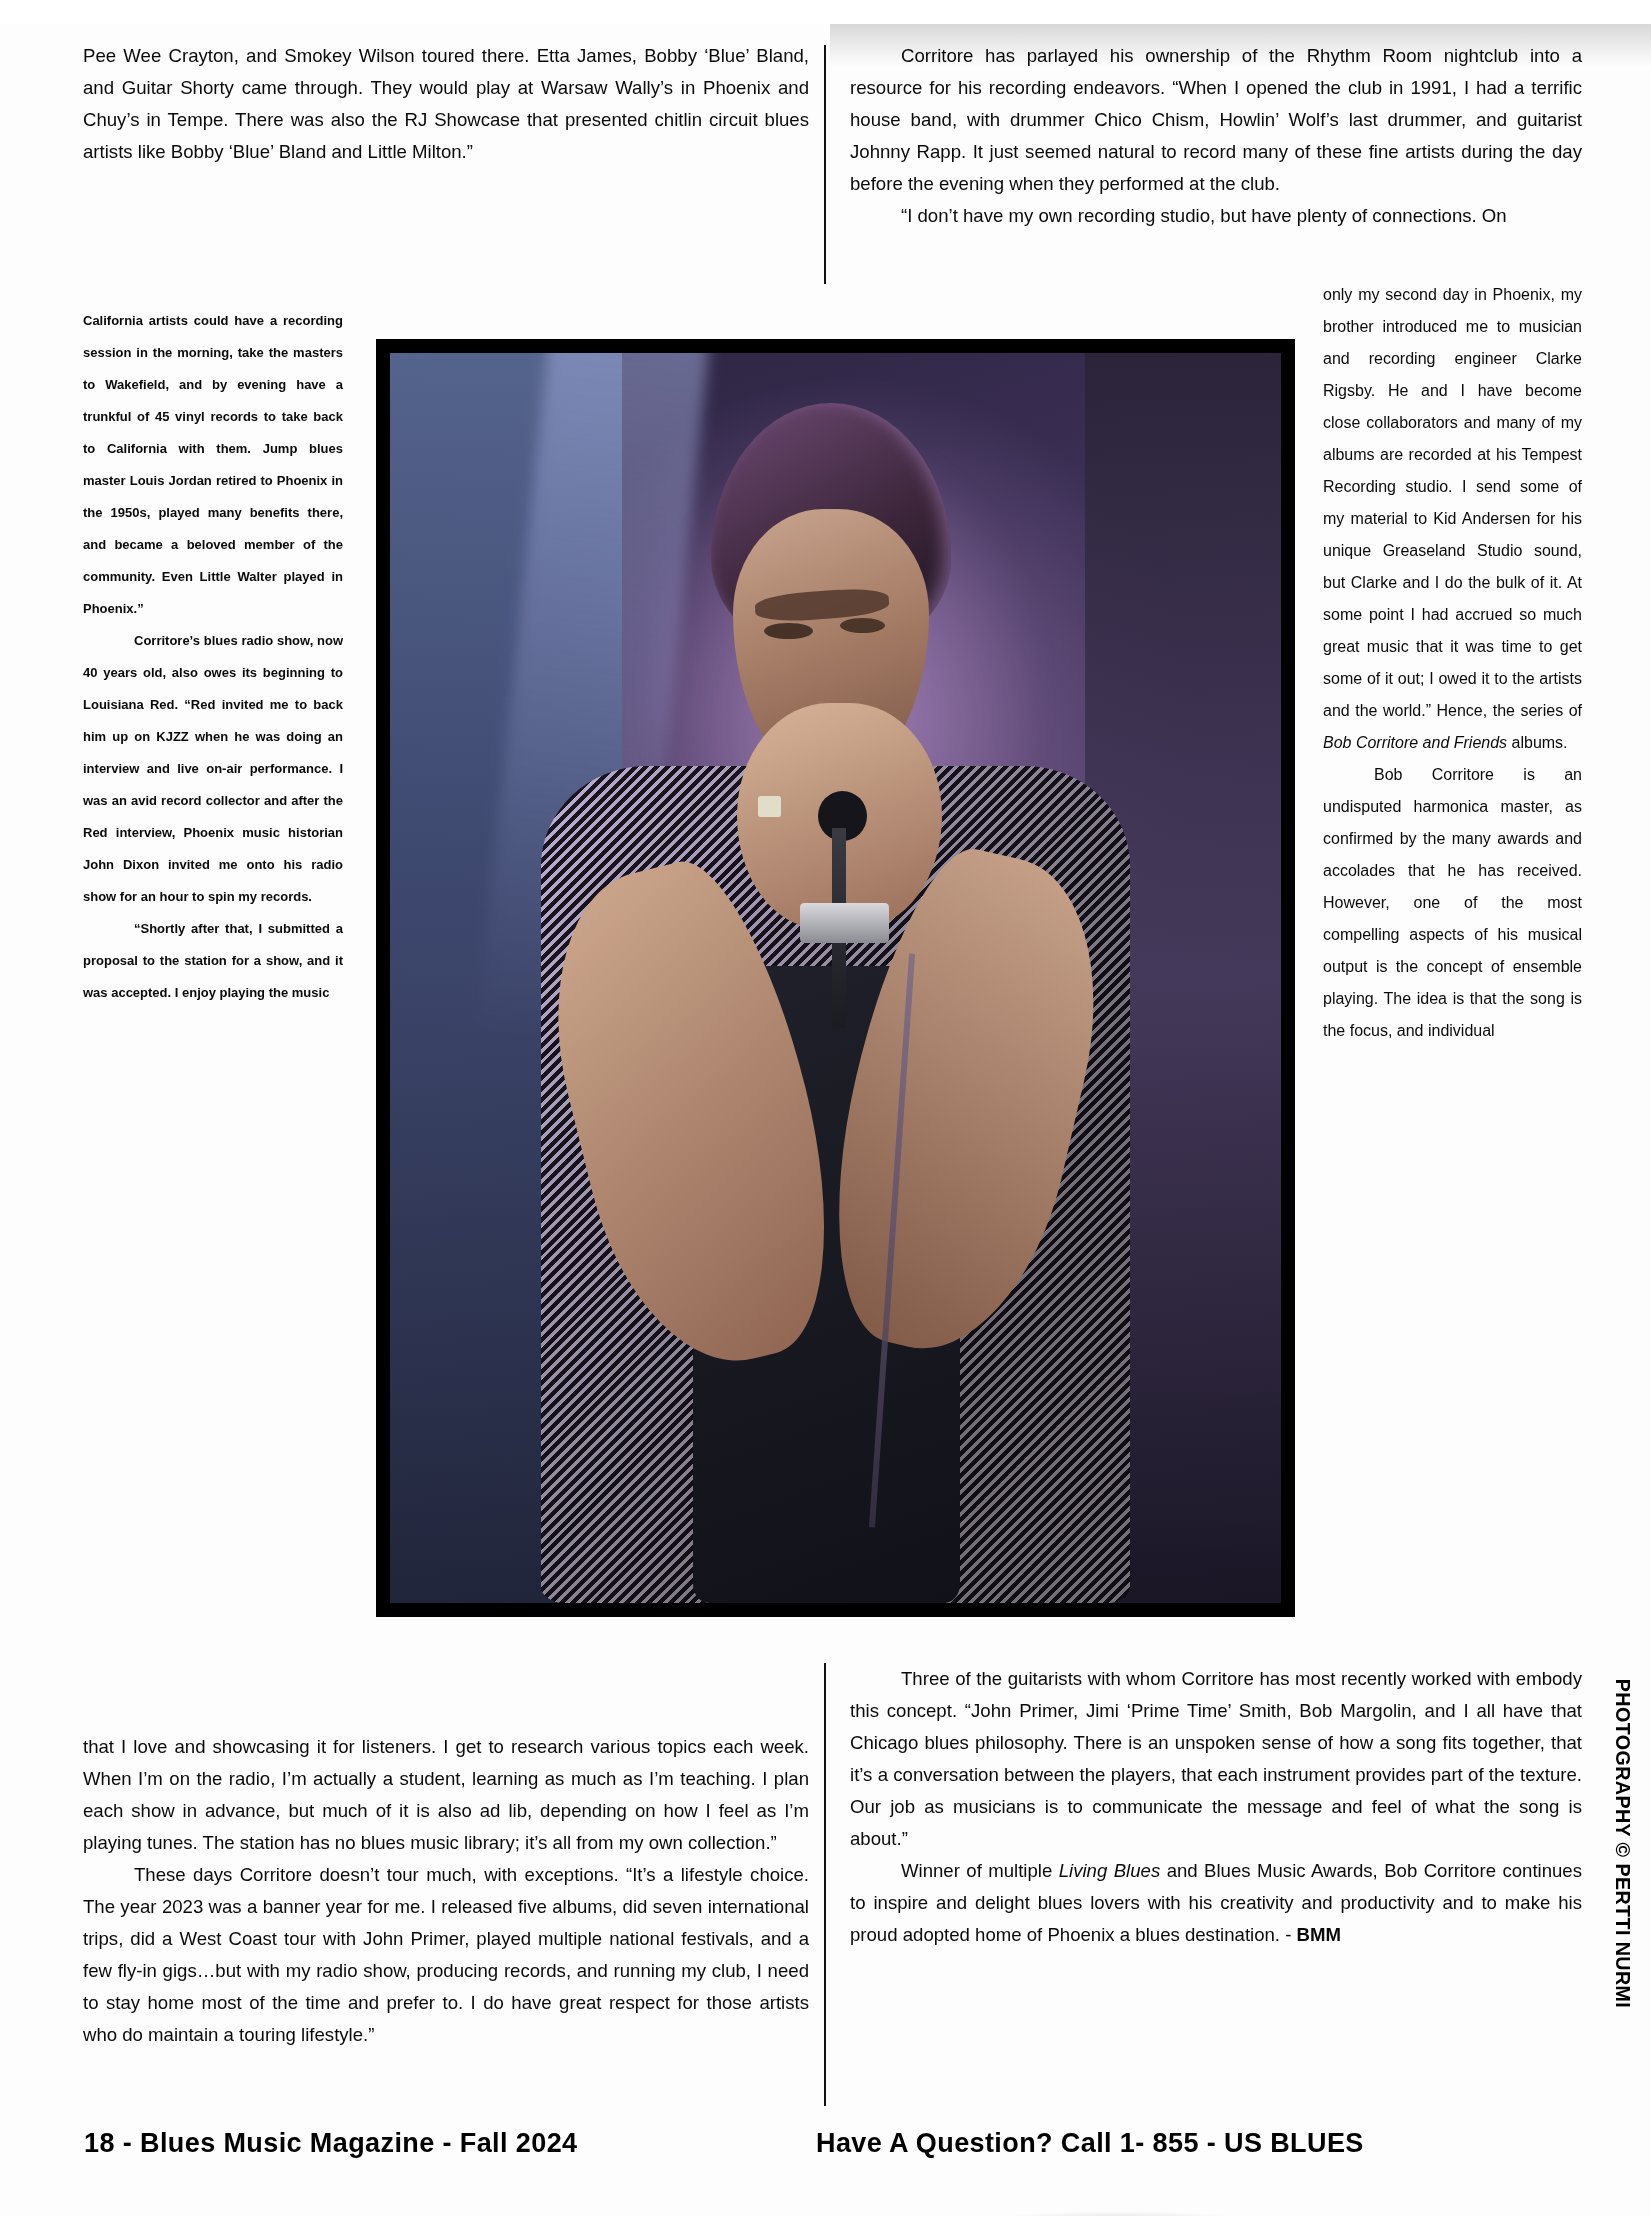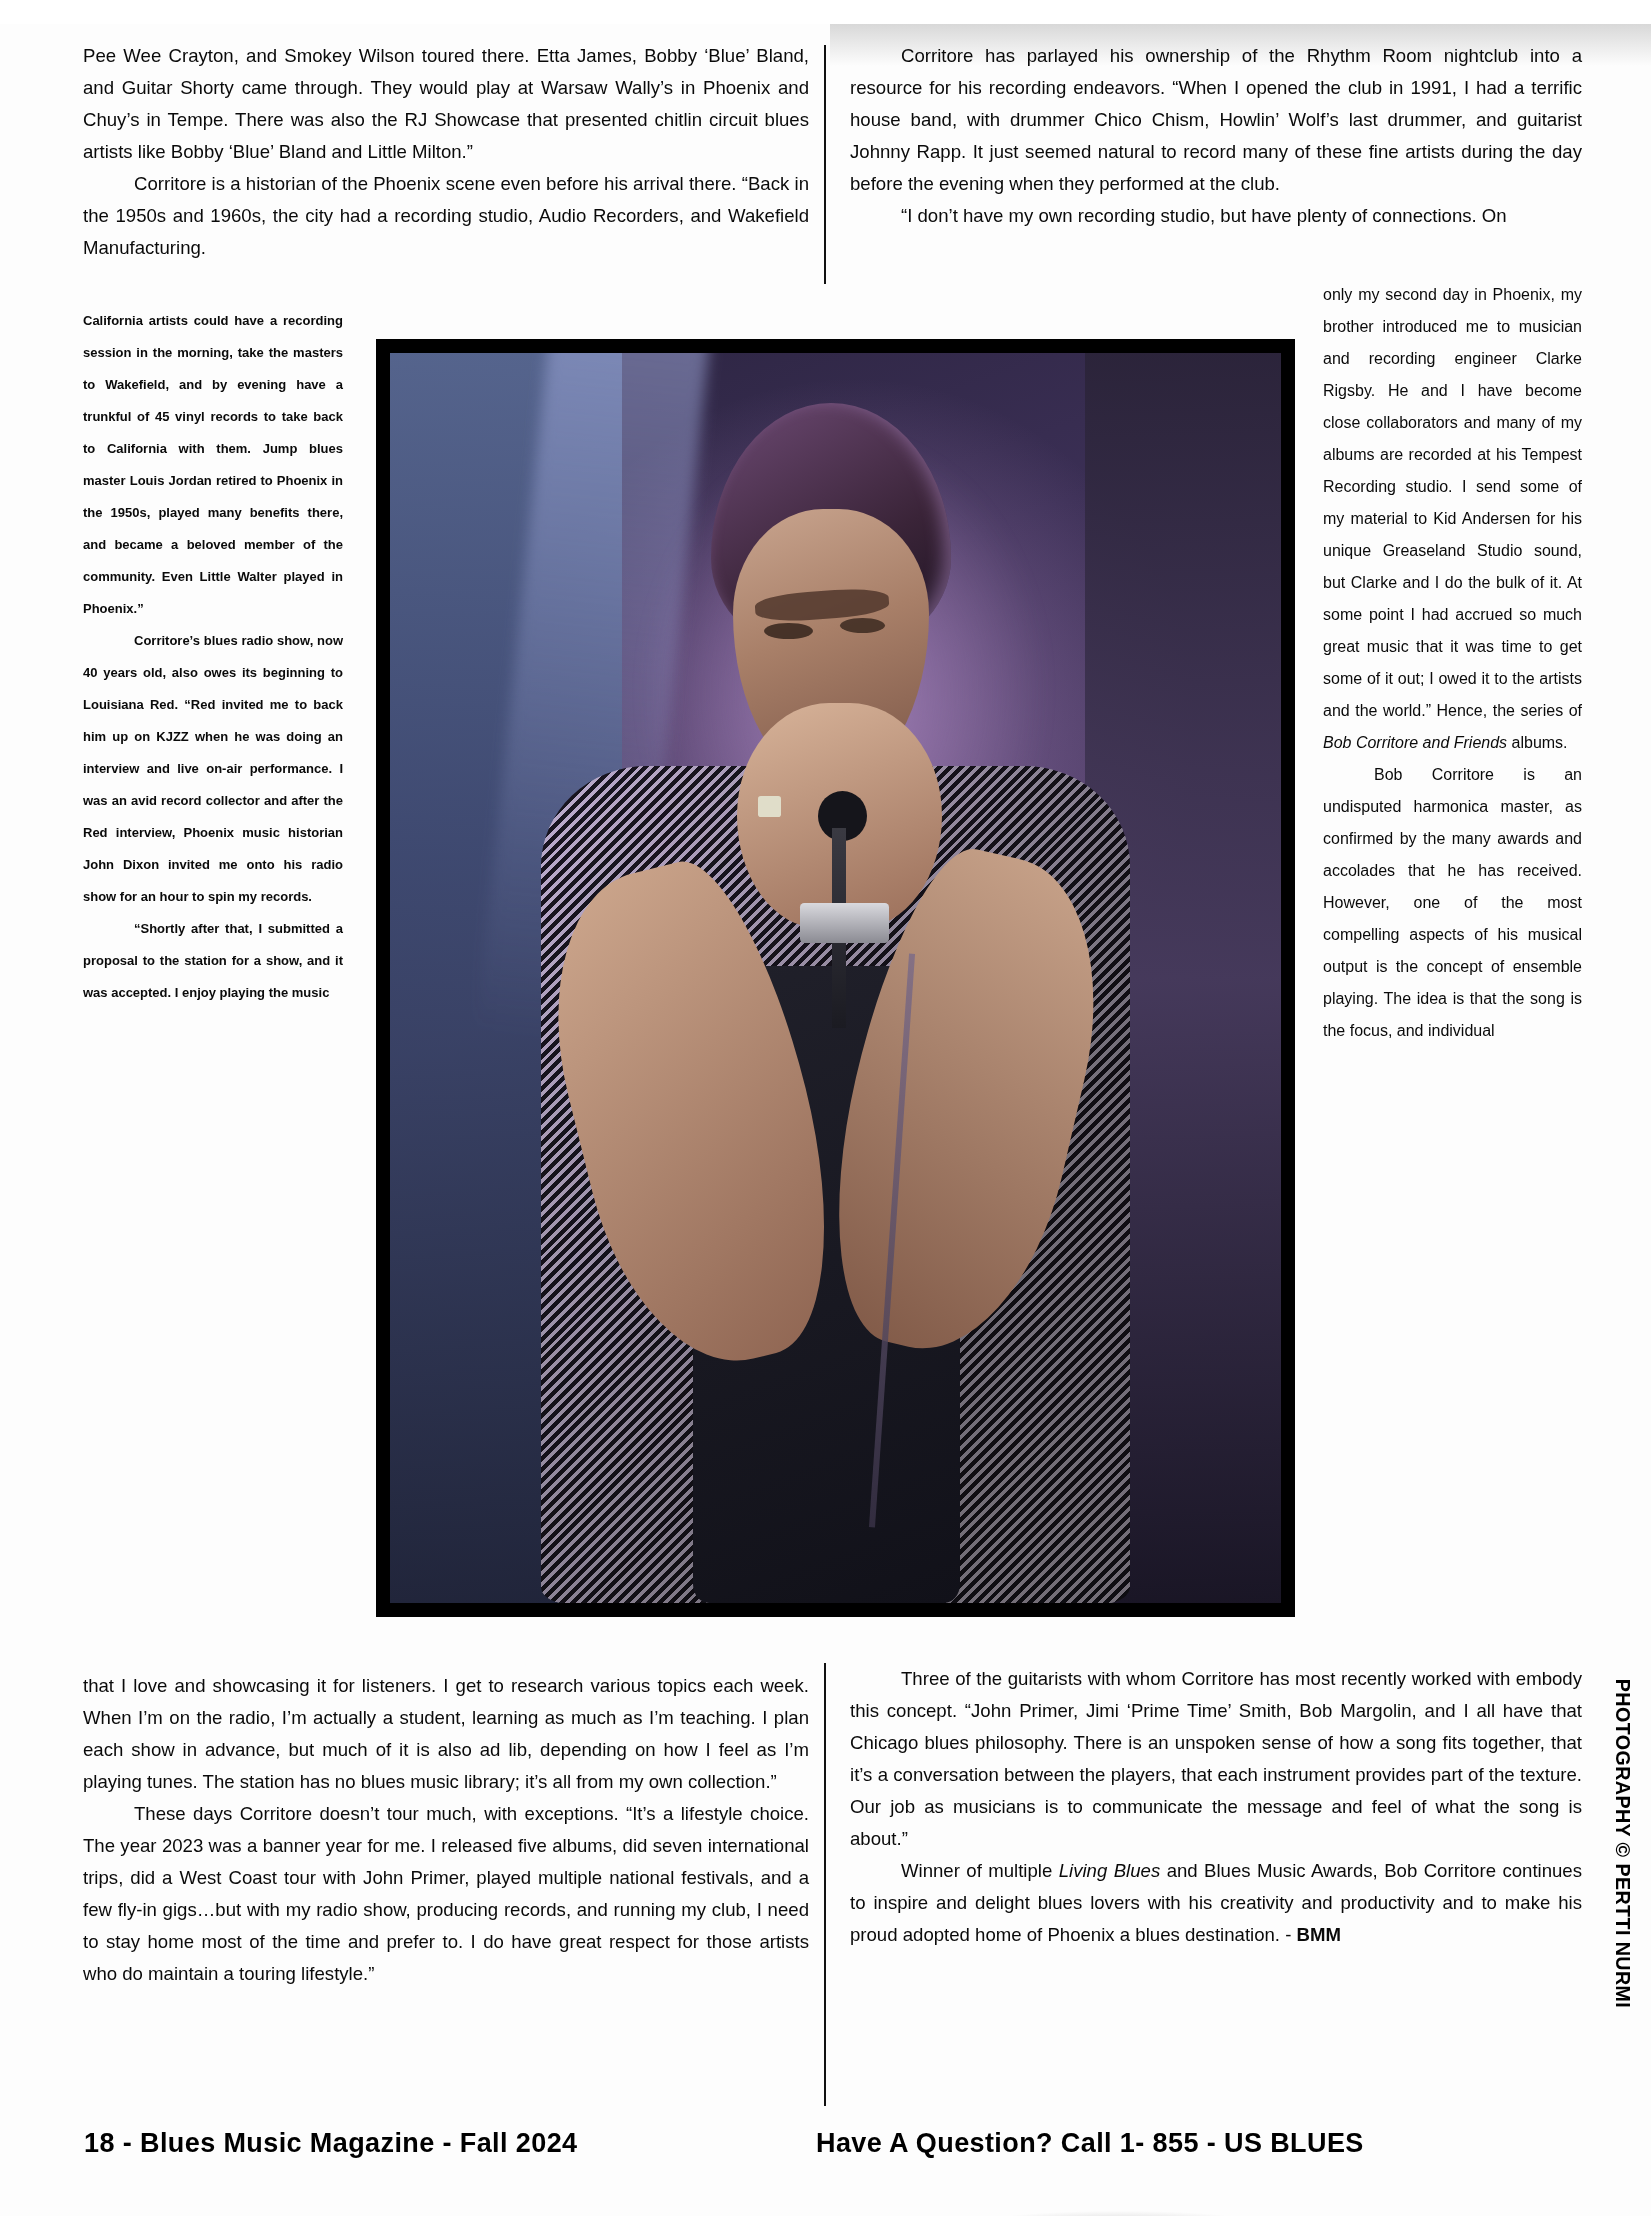--- a/index.html
+++ b/index.html
@@ -246,21 +246,21 @@
     text-align: center;
     font-size: 19.7px;
     font-weight: bold;
     letter-spacing: 0.4px;
   }
 
   
   .bl-col {
     position: absolute;
     left: 83px;
-    top: 1646px;
+    top: 1707px;
     width: 726px;
   }
   .br-col {
     position: absolute;
     left: 850px;
     top: 1639px;
     width: 732px;
   }
 
   
@@ -310,21 +310,20 @@
 
 <div class="page">
 
   <div class="edge-shadow-top"></div>
 
   <div class="col-divider-top"></div>
   <div class="col-divider-bottom"></div>
 
   <div class="tl-col">
     <p>Pee Wee Crayton, and Smokey Wilson toured there. Etta James, Bobby ‘Blue’ Bland, and Guitar Shorty came through. They would play at Warsaw Wally’s in Phoenix and Chuy’s in Tempe. There was also the RJ Showcase that presented chitlin circuit blues artists like Bobby ‘Blue’ Bland and Little Milton.”</p>
-    <p class="indent">Corritore is a historian of the Phoenix scene even before his arrival there. “Back in the 1950s and 1960s, the city had a recording studio, Audio Recorders, and Wakefield Manufacturing.</p>
   </div>
 
   <div class="tr-col">
     <p class="indent">Corritore has parlayed his ownership of the Rhythm Room nightclub into a resource for his recording endeavors. “When I opened the club in 1991, I had a terrific house band, with drummer Chico Chism, Howlin’ Wolf’s last drummer, and guitarist Johnny Rapp. It just seemed natural to record many of these fine artists during the day before the evening when they performed at the club.</p>
     <p class="indent">“I don’t have my own recording studio, but have plenty of connections. On</p>
   </div>
 
   <div class="ml-col">
     <p>California artists could have a recording session in the morning, take the masters to Wakefield, and by evening have a trunkful of 45 vinyl records to take back to California with them. Jump blues master Louis Jordan retired to Phoenix in the 1950s, played many benefits there, and became a beloved member of the community. Even Little Walter played in Phoenix.”</p>
     <p class="indent">Corritore’s blues radio show, now 40 years old, also owes its beginning to Louisiana Red. “Red invited me to back him up on KJZZ when he was doing an interview and live on-air performance. I was an avid record collector and after the Red interview, Phoenix music historian John Dixon invited me onto his radio show for an hour to spin my records.</p>

